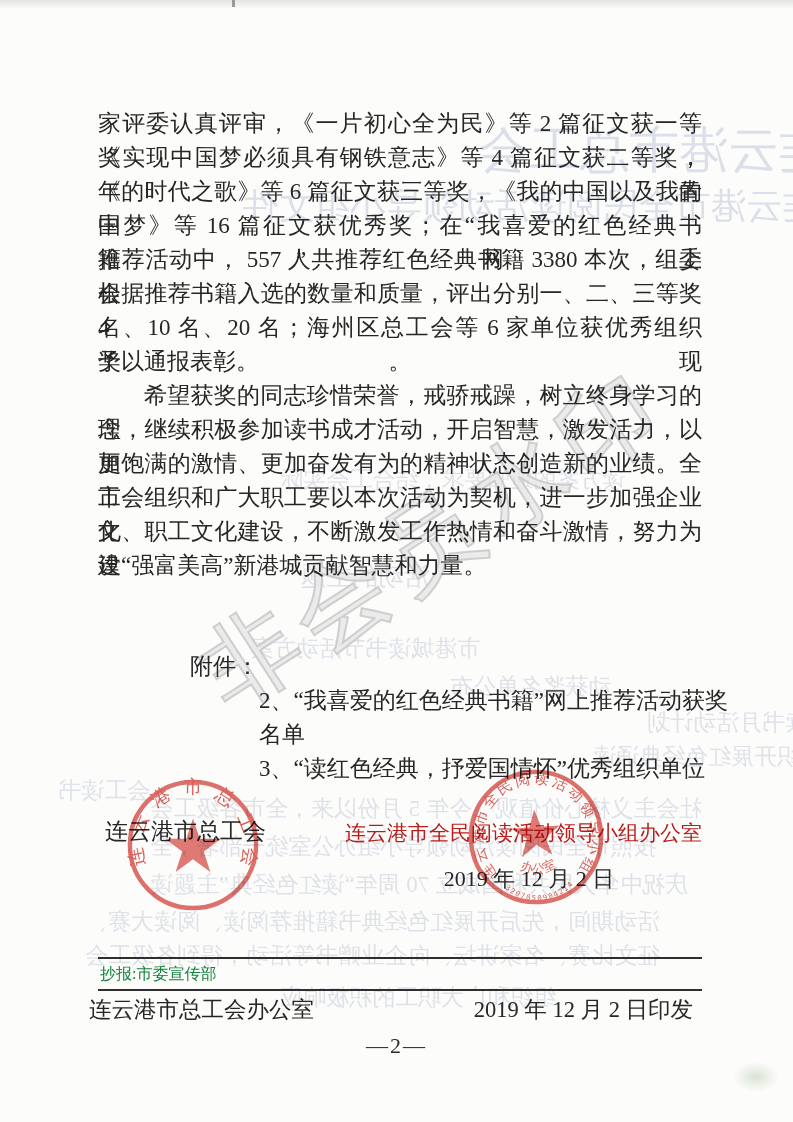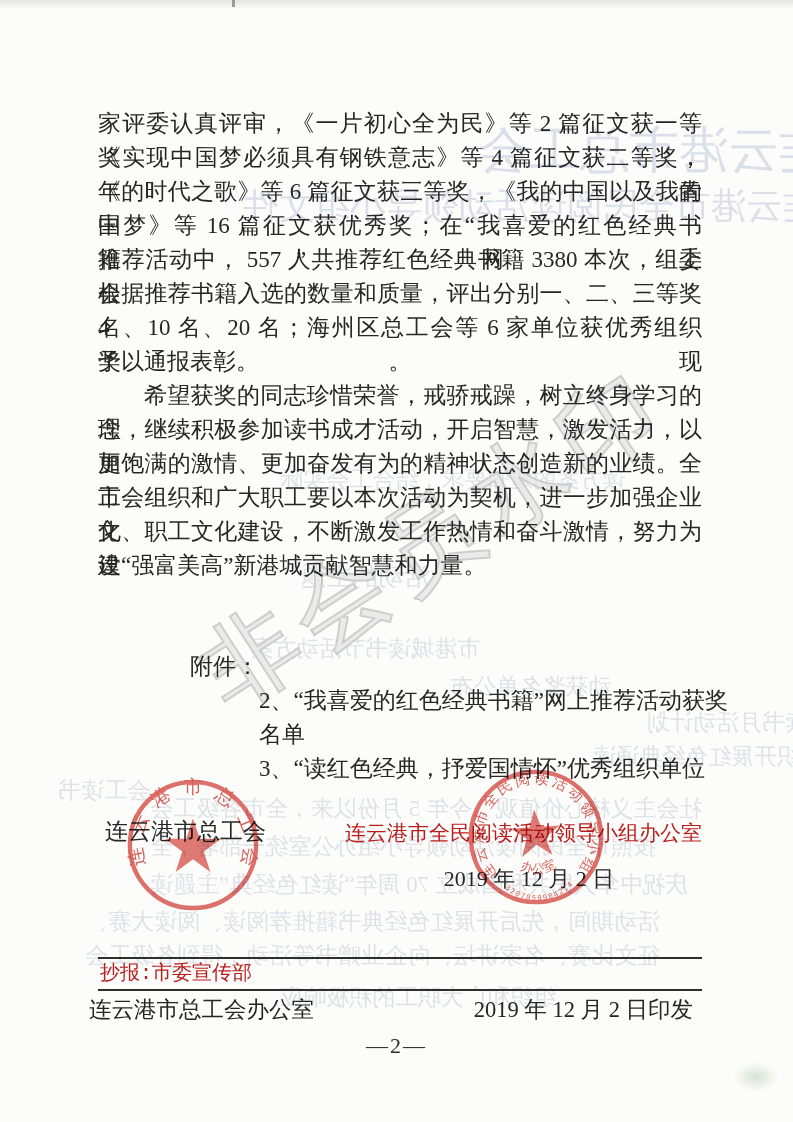--- a/index.html
+++ b/index.html
@@ -35,21 +35,21 @@
 
   
   .seal{position:absolute;mix-blend-mode:multiply;opacity:.85;}
   .seal-left{left:124px;top:776px;}
   .seal-right{left:463px;top:764px;transform:rotate(-4deg);}
 
   
   .rule{position:absolute;left:98px;width:604px;height:2px;background:#2e2e2e;}
   .rule1{top:957px;}
   .rule2{top:989px;}
-  .copyto{position:absolute;left:100px;top:961px;font-size:20px;line-height:26px;color:#b91c1c;font-family:Liberation Mono, monospace;}
+  .copyto{position:absolute;left:100px;top:961px;font-size:16px;line-height:26px;color:#15803d;}
   .issuer-line{position:absolute;left:89px;top:996px;width:604px;display:flex;
     justify-content:space-between;font-size:22.5px;line-height:27px;color:#262626;}
   .pagenum{position:absolute;left:0;top:1033px;width:793px;text-align:center;
     font-size:22px;letter-spacing:2px;color:#2b2b2b;}
 
   
   .watermark{position:absolute;left:165px;top:472px;width:570px;height:112px;
     transform:rotate(-33deg);font-size:96px;letter-spacing:10px;line-height:112px;
     color:#e9e9e9;-webkit-text-stroke:2px #c7c7c7;opacity:.85;white-space:nowrap;
     font-family:"Liberation Sans","DejaVu Sans",sans-serif;}

